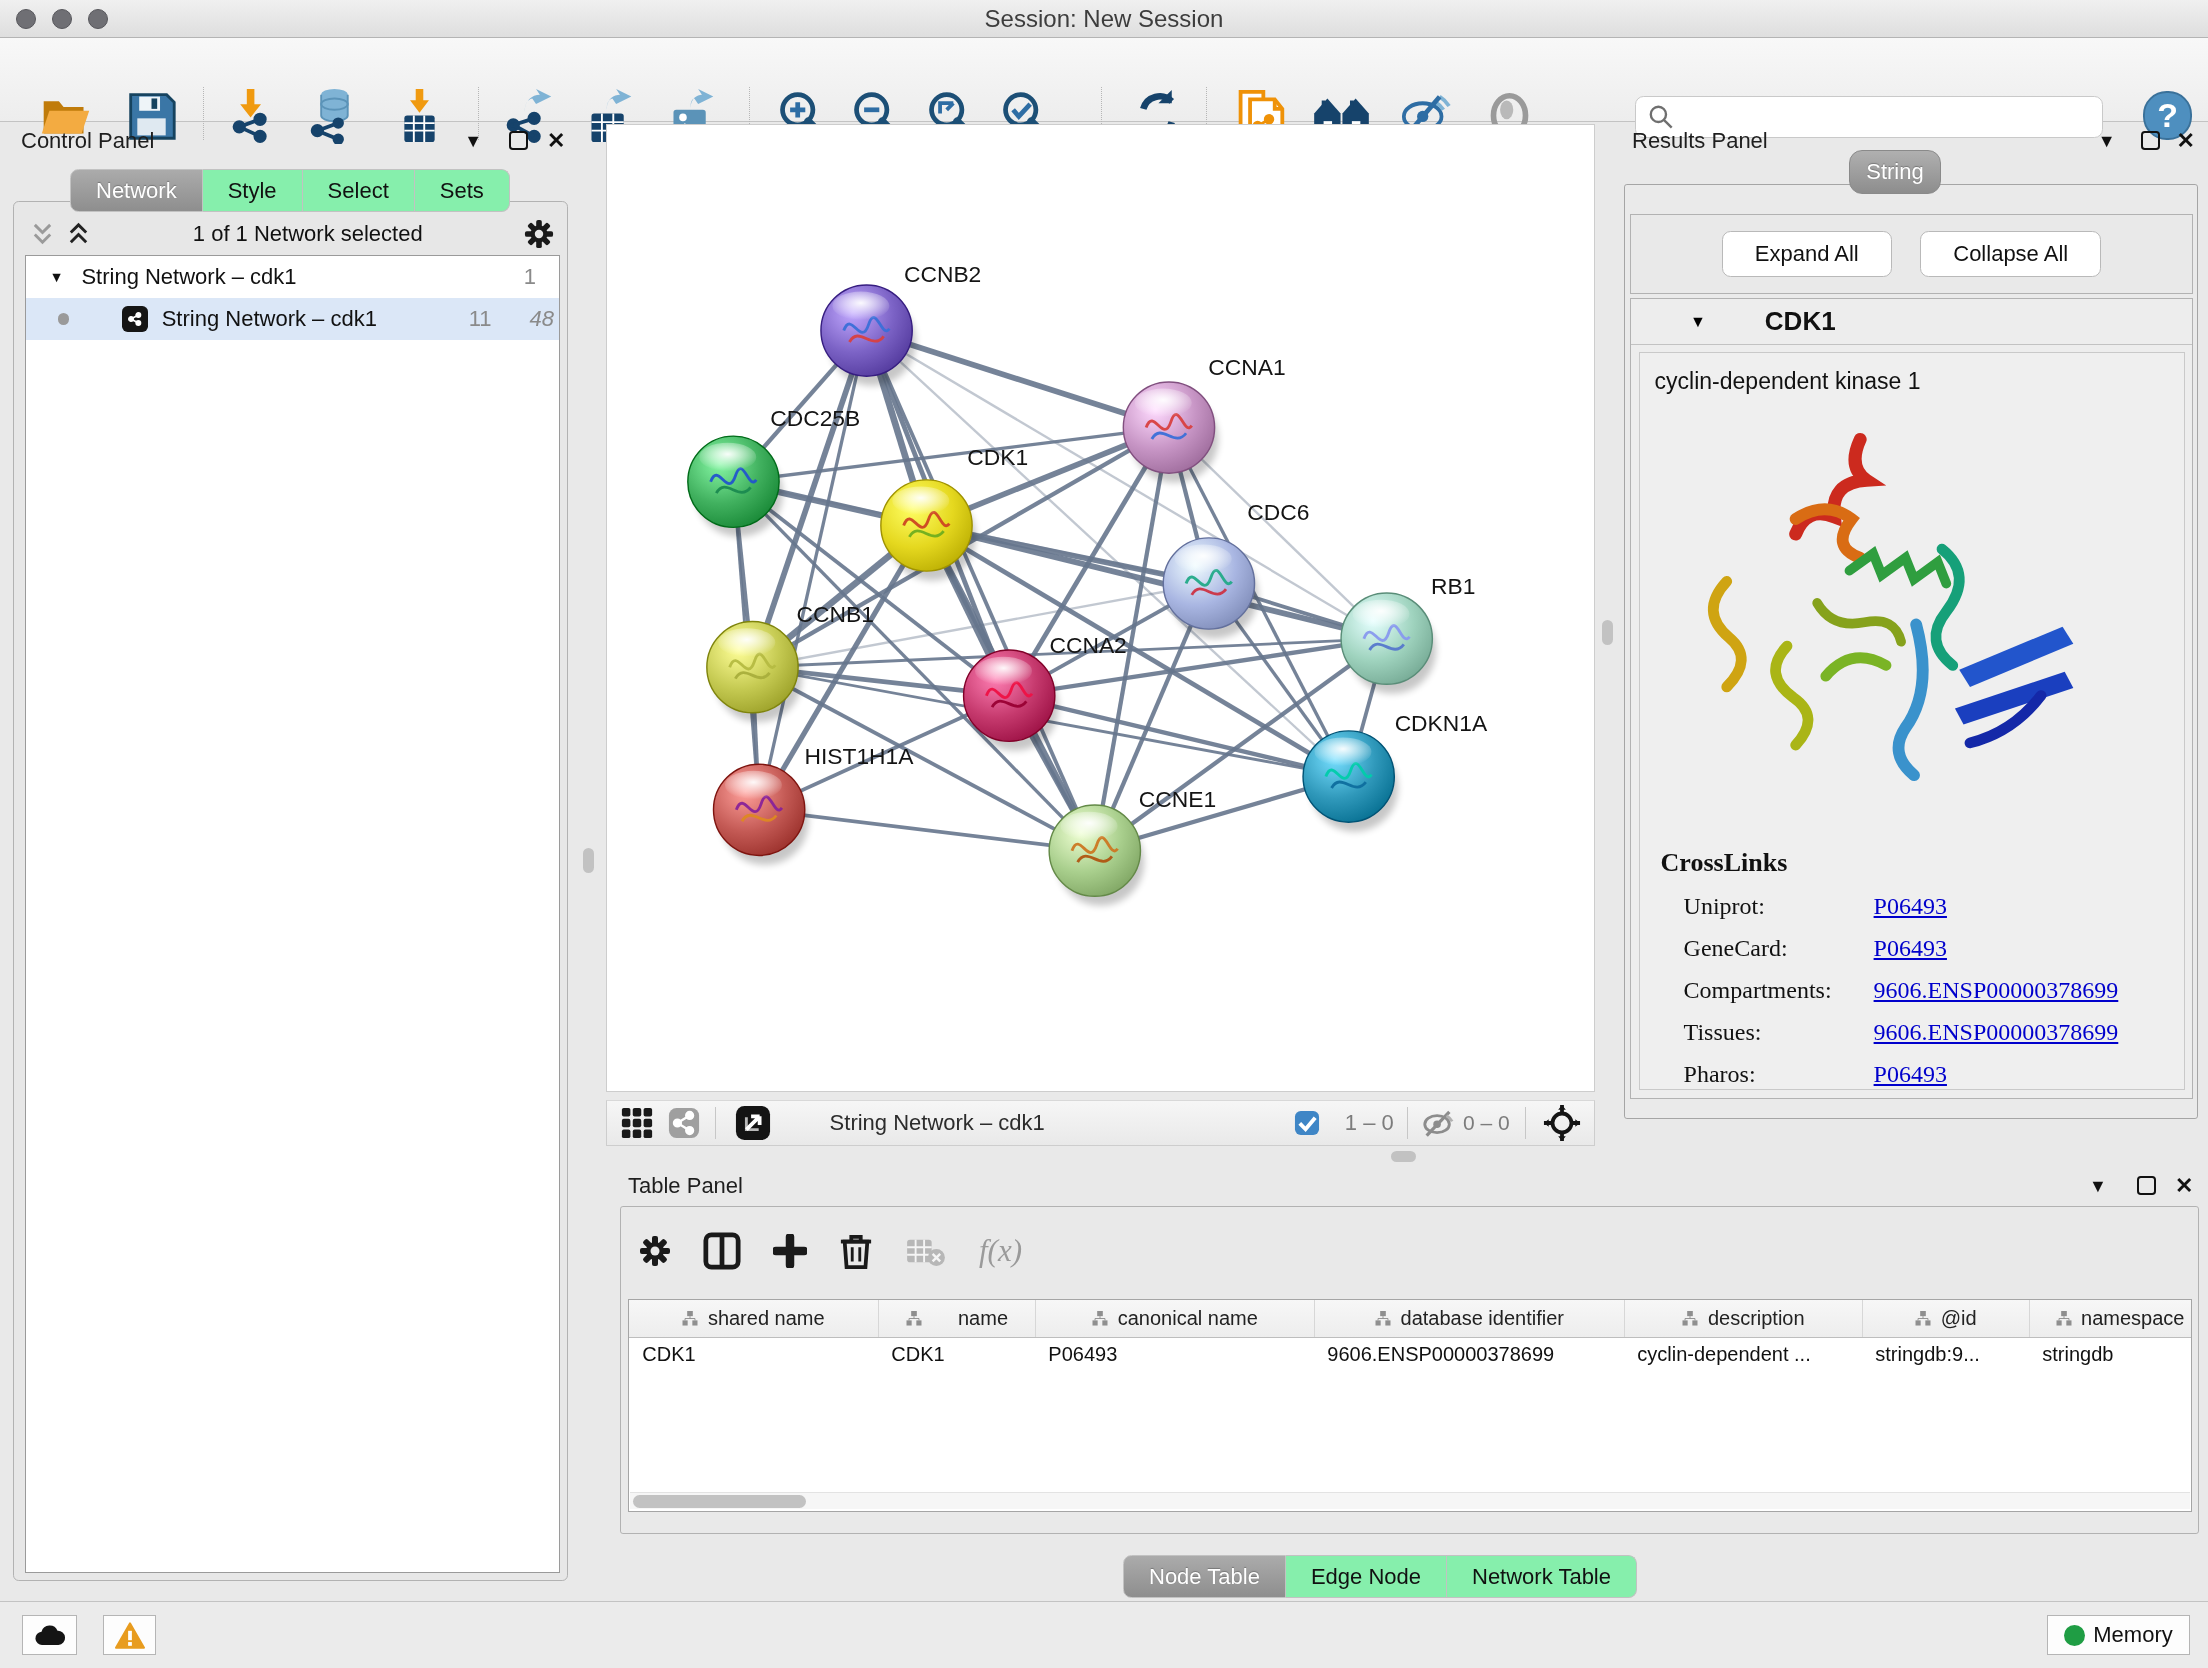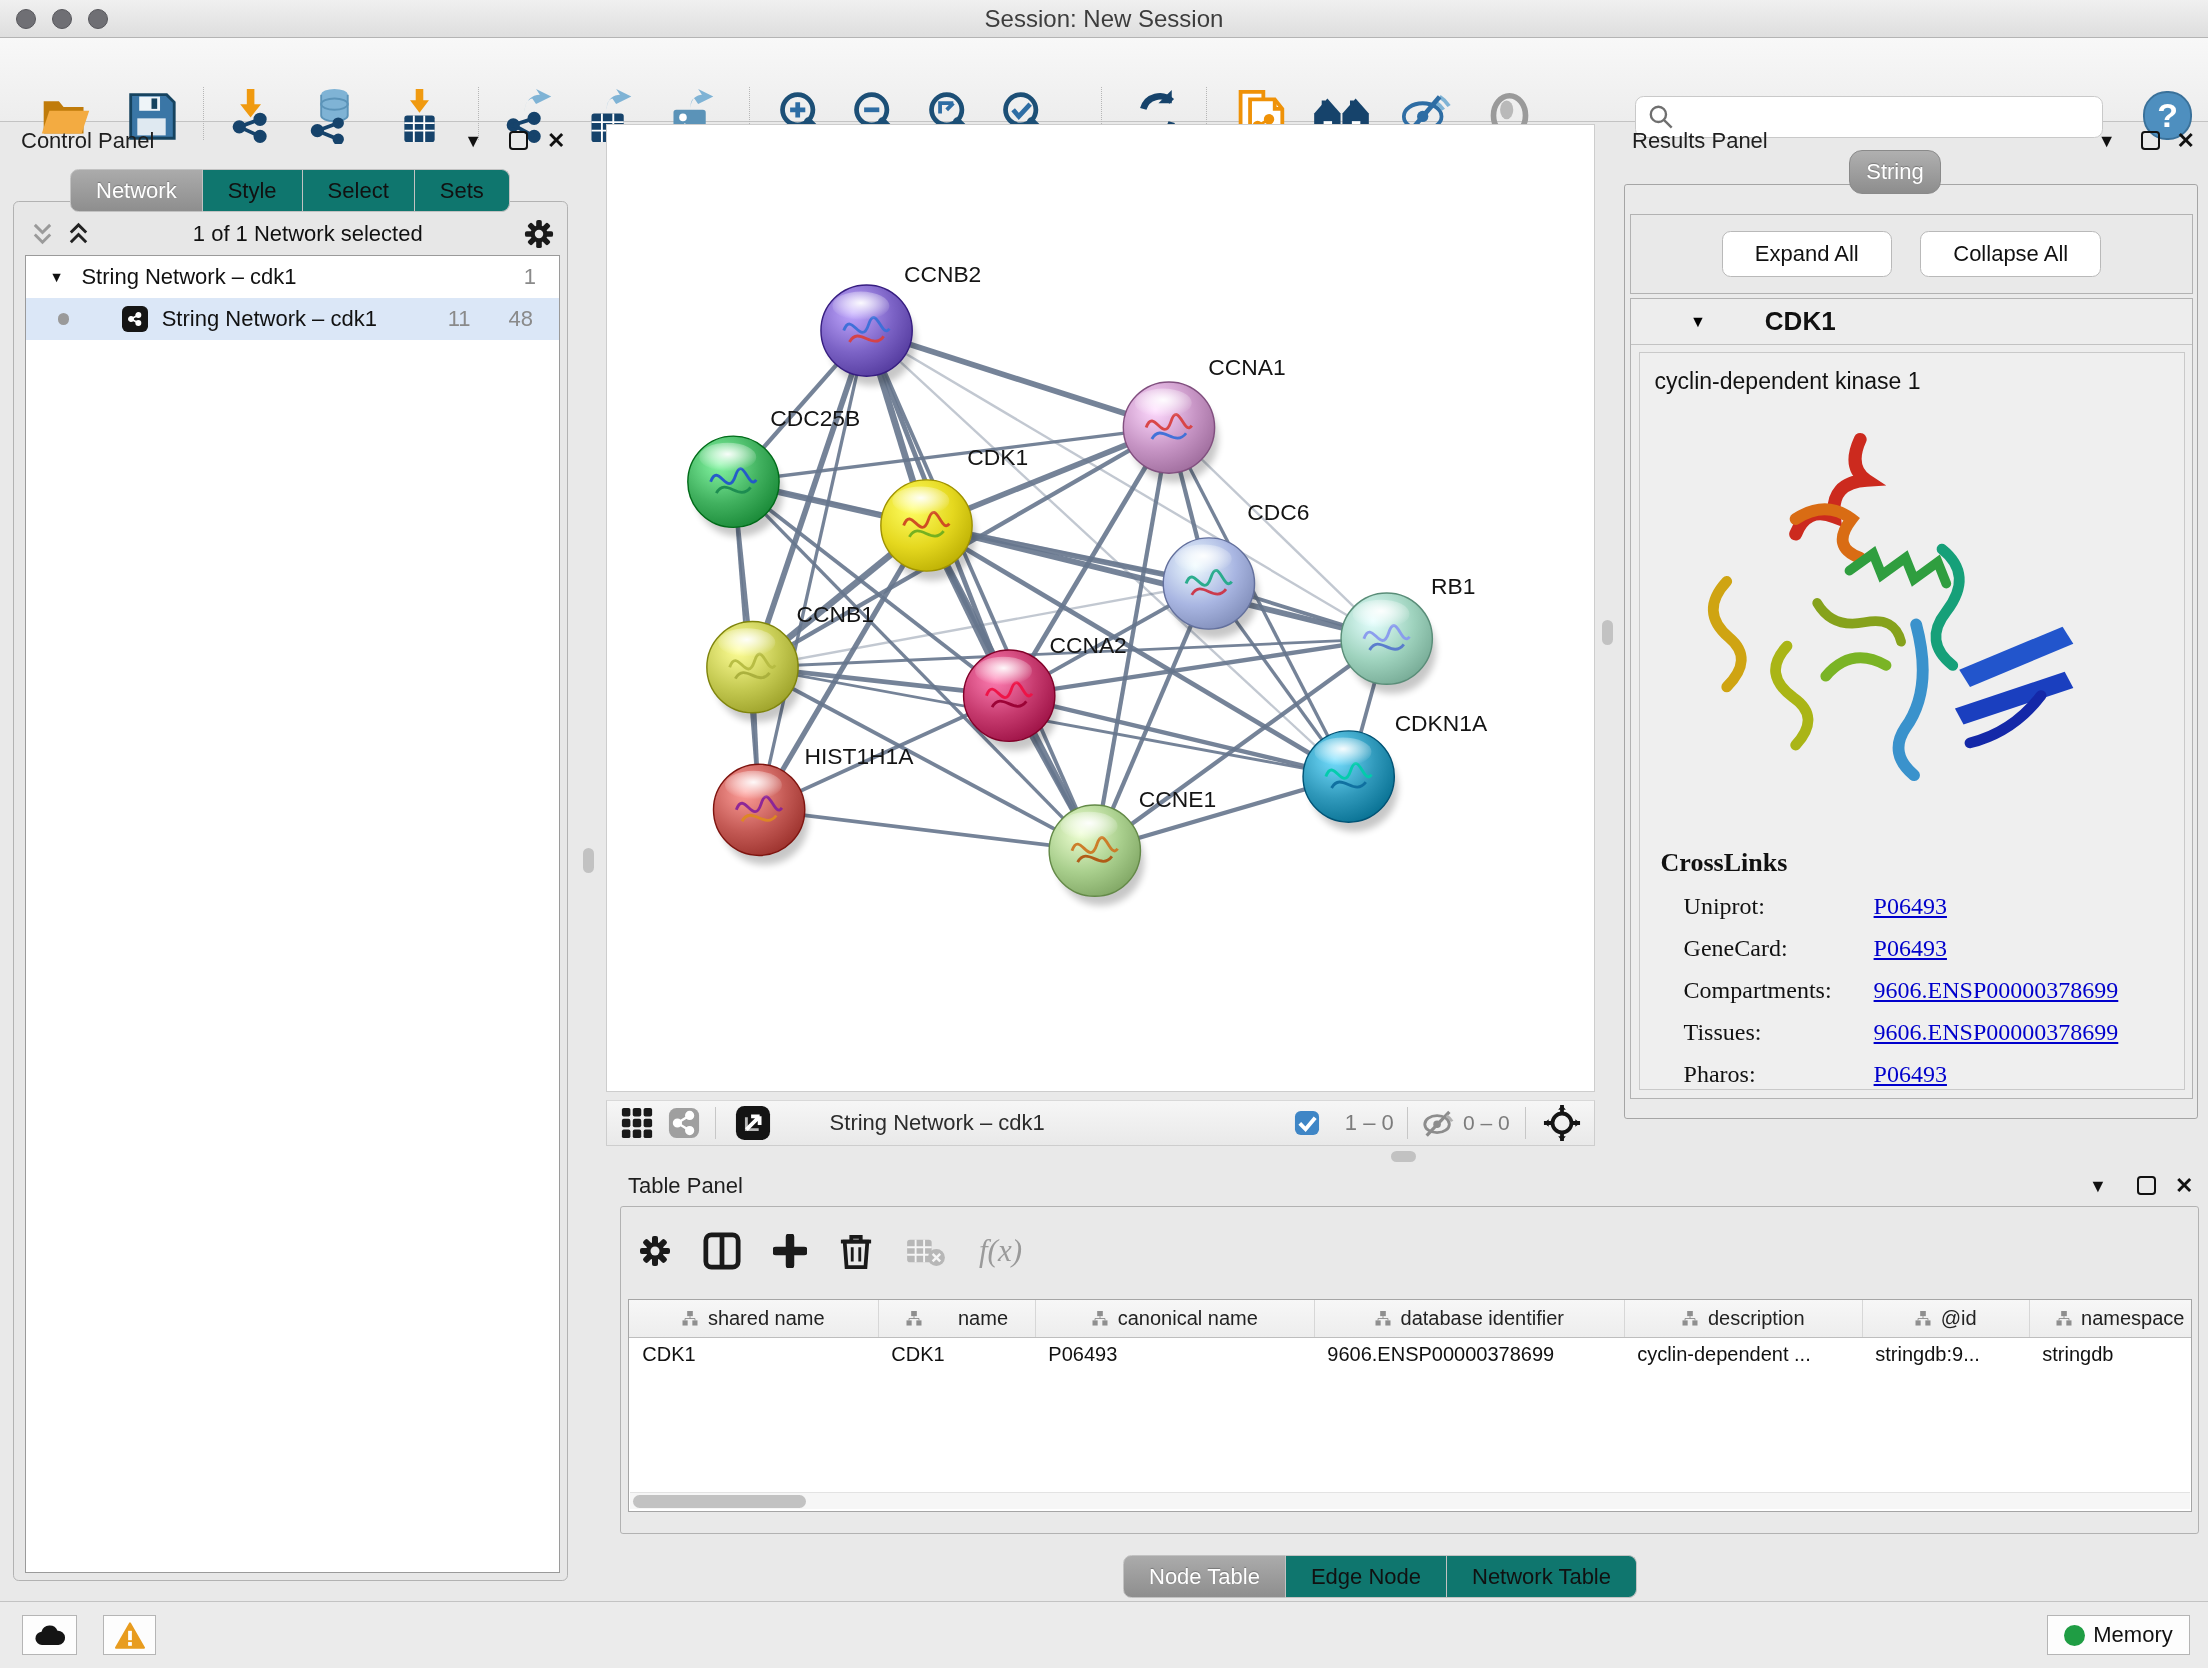--- a/index.html
+++ b/index.html
@@ -21,21 +21,21 @@
   .tbtn { position:absolute; top:48px; width:59px; height:59px; display:flex; align-items:center; justify-content:center; cursor:pointer; }
   .tsep { position:absolute; top:49px; width:0; height:53px; border-left:1.9px dotted #b6b6b6; }
   .searchbox { position:absolute; left:1635px; top:58px; width:468px; height:42px; background:#fff;
     border:1.9px solid #c9c9c9; border-radius:8.6px; display:flex; align-items:center; }
   .searchbox input { border:none; outline:none; flex:1; font-size:21px; font-family:"Liberation Sans",sans-serif; background:transparent; }
 
   
   .panel-title { font-size:22px; color:#1e1e1e; }
   .panel-ctrl { font-size:22px; color:#111; cursor:pointer; line-height:1; }
   .float-box { display:inline-block; width:19px; height:19px; border:2.9px solid #111; border-radius:3.8px; cursor:pointer; }
-  .tabbar .tab { display:inline-block; padding:7.6px 25px; font-size:22px; background:#0f766e; color:#111;
+  .tabbar .tab { display:inline-block; padding:7.6px 25px; font-size:22px; background:#86efac; color:#111;
     border:1px solid #c2c2c2; border-left:none; cursor:pointer; }
   .tabbar .tab:first-child { border-left:1px solid #c2c2c2; border-radius:8.6px 0 0 8.6px; }
   .tabbar .tab:last-child { border-radius:0 8.6px 8.6px 0; }
   .tabbar .tab.active { background:linear-gradient(#ababab,#8e8e8e); color:#fff; text-shadow:0 -1px 1px #777; }
 
   
   .cp-outer { left:13.3px; top:201px; width:555px; height:1380px; background:#e7e7e7;
     border:1px solid #b2b2b2; border-radius:5.7px; }
   .cp-collapsebar { left:28.5px; top:217px; width:525px; height:34px; display:flex; align-items:center; }
   .cp-tree { left:25px; top:255px; width:535px; height:1318px; background:#fff; border:1.9px solid #9a9a9a; }
@@ -321,21 +321,21 @@
             <g stroke="#fff" stroke-width="2.6" fill="#fff">
           <circle cx="17" cy="6" r="3.2"></circle>
               <circle cx="6" cy="12" r="3.2"></circle>
               <circle cx="17" cy="18" r="3.2"></circle>
           <path d="M6 12l11-6M6 12l11 6" fill="none"></path>
             </g>
           </svg>
       </span>
       <span style="flex:1; margin-left:13.3px;">String Network – cdk1</span>
       <span class="tree-count" style="margin-right:38px;">11</span>
-      <span class="tree-count" style="margin-right:26px;">48</span>
+      <span class="tree-count" style="margin-right:5px;font-style:italic;">48</span>
     </div>
   </div>
 
   <div class="abs net-canvas">
     <svg id="network-svg" width="987" height="975" viewBox="0 0 1038 1025">
         <defs>
           <filter id="nshadow" x="-50%" y="-50%" width="200%" height="200%">
             <feGaussianBlur stdDeviation="4"></feGaussianBlur>
           </filter>
           <radialGradient id="gloss" cx="50%" cy="40%" r="60%">

